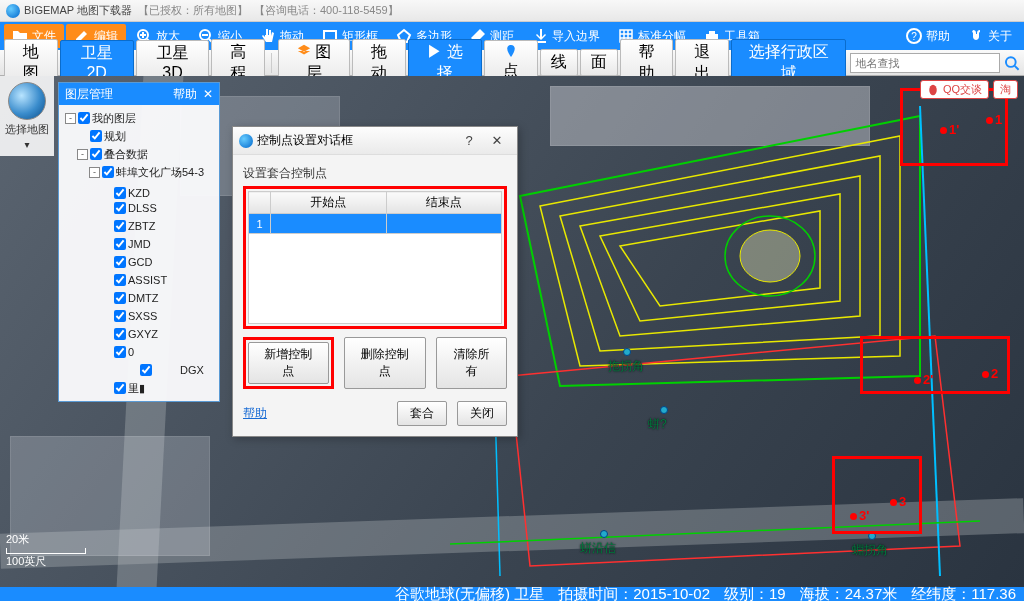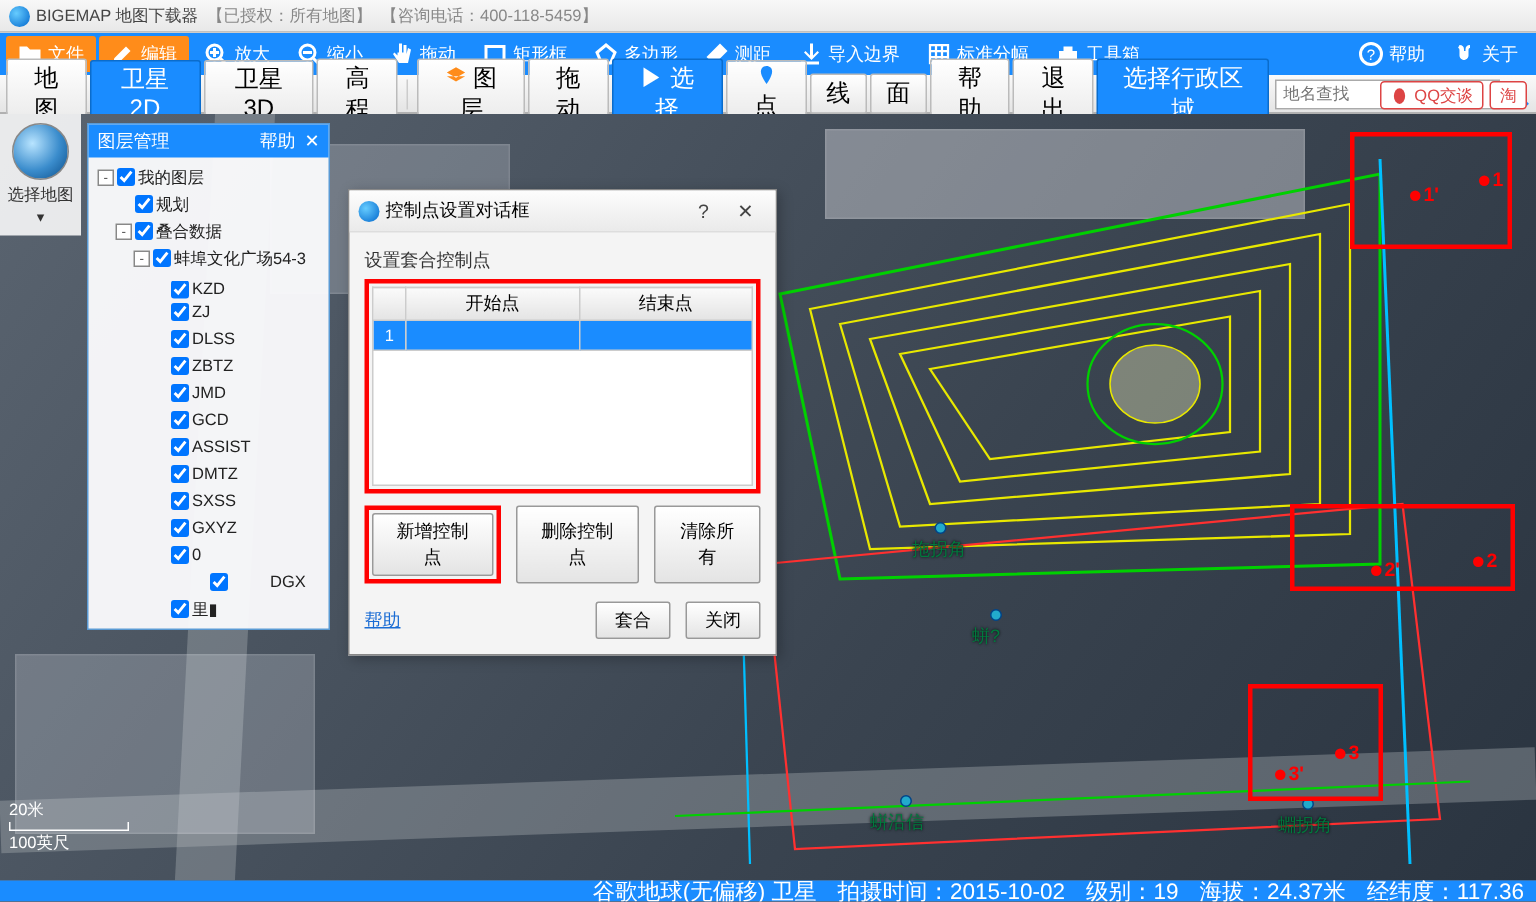--- a/index.html
+++ b/index.html
@@ -68,21 +68,21 @@
 .drag-label { position: absolute; color: #007a3d; font-size: 12px; z-index: 3; text-shadow: 0 0 2px #000; }
 .blue-dot { position: absolute; width: 8px; height: 8px; background: #2ac; border: 1px solid #048; border-radius: 50%; z-index: 3; }
 
 .scale { position: absolute; left: 6px; bottom: 18px; color: #fff; font-size: 11px; z-index: 6; }
 .scale .bar { width: 80px; height: 6px; border: 1px solid #fff; border-top: none; margin-top: 1px; }
 
 .status-bar { position: absolute; bottom: 0; left: 0; right: 0; height: 14px; background: #1a8cff; color: #fff; font-size: 15px; display: flex; align-items: center; padding: 0 8px; gap: 14px; }
 .status-bar .spacer { flex: 1; }
 
 .qq-link { position: absolute; right: 6px; top: 54px; display: flex; gap: 4px; font-size: 11px; z-index: 6; }
-.qq-btn { background: #fff; border: 1px solid #d44; color: #d44; padding: 1px 6px; border-radius: 3px; cursor: pointer; display: flex; align-items: center; gap: 4px; }
+.qq-btn { background: #fff; border: 1px solid #d44; color: #d44; padding: 1px 6px; border-radius: 3px; cursor: pointer; display: flex; align-items: center; gap: 4px; margin-top: 26px; }
 </style>
 </head>
 <body>
 
 <div class="title-bar">
   <span class="logo"></span>
   <span>BIGEMAP 地图下载器</span>
   <span style="margin-left:6px;color:#888;">【已授权：所有地图】</span>
   <span style="margin-left:6px;color:#888;">【咨询电话：400-118-5459】</span>
 </div>
@@ -273,25 +273,20 @@
           <span>蚌埠文化广场54-3</span>
         </div>
         <div class="tree-row" style="padding-left: 40px; align-items: flex-end;">
           <span style="width: 11px;"></span>
           <input type="checkbox" class="tree-cb" checked="" style="">
           <span>KZD</span>
         </div>
         <div class="tree-row" style="padding-left: 40px;">
           <span style="width: 11px;"></span>
           <input type="checkbox" class="tree-cb" checked="" style="">
-          <span>ZJ</span>
-        </div>
-        <div class="tree-row" style="padding-left: 40px;">
-          <span style="width: 11px;"></span>
-          <input type="checkbox" class="tree-cb" checked="" style="">
           <span>DLSS</span>
         </div>
         <div class="tree-row" style="padding-left: 40px;">
           <span style="width: 11px;"></span>
           <input type="checkbox" class="tree-cb" checked="" style="">
           <span>ZBTZ</span>
         </div>
         <div class="tree-row" style="padding-left: 40px;">
           <span style="width: 11px;"></span>
           <input type="checkbox" class="tree-cb" checked="" style="">

